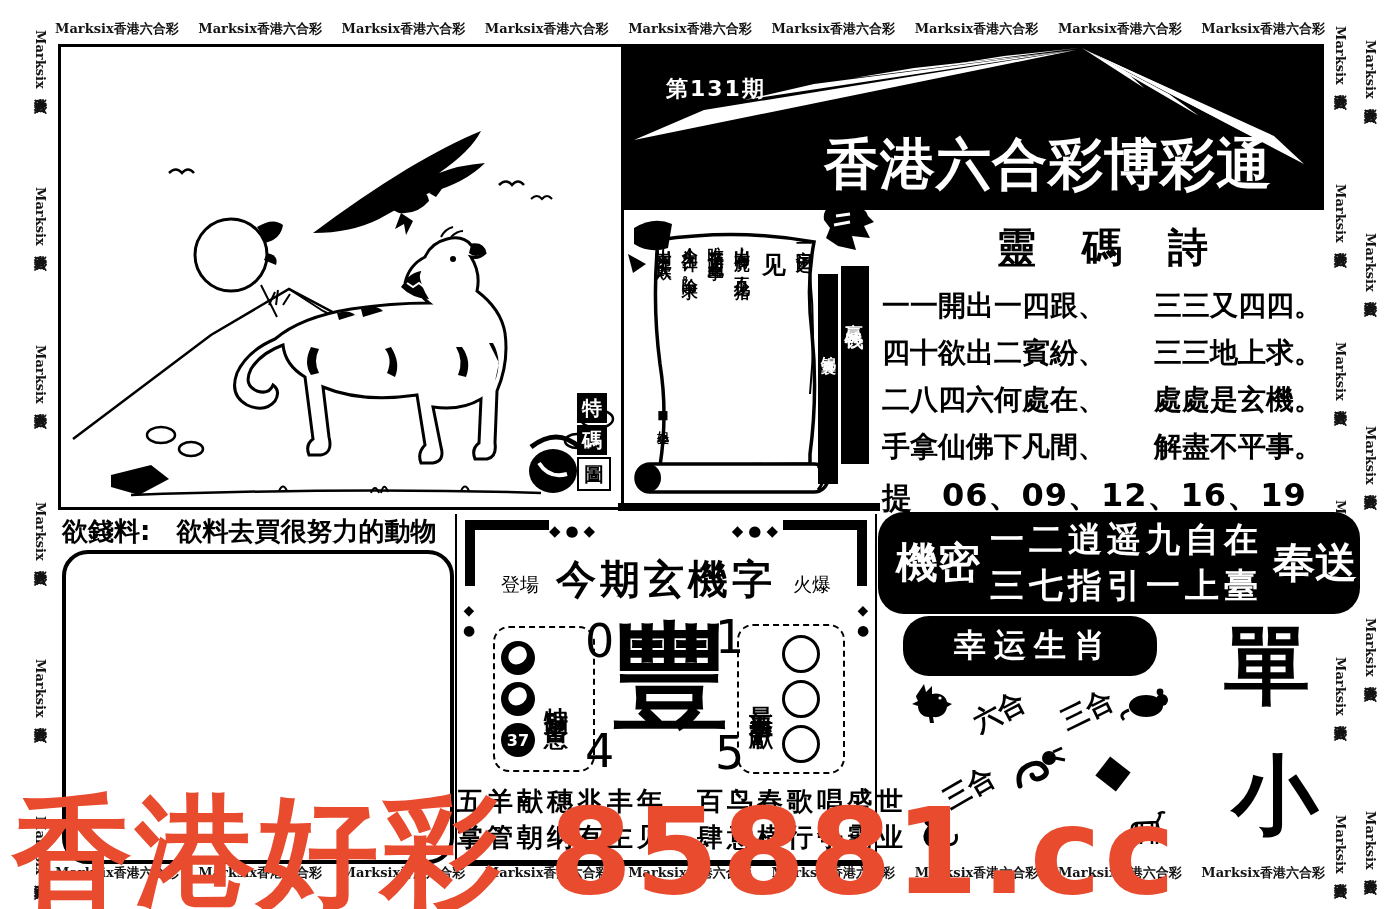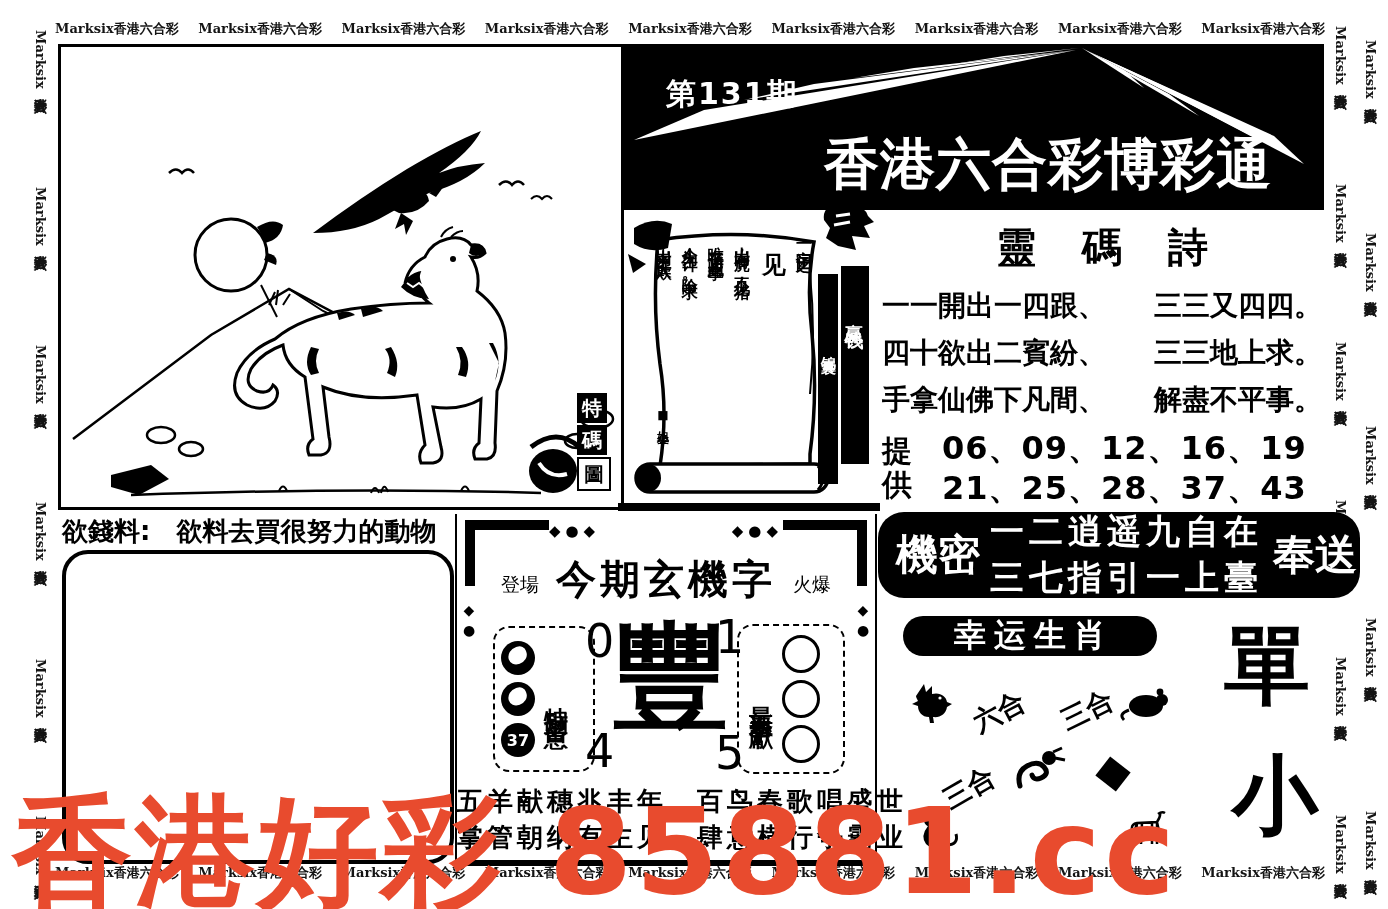--- a/index.html
+++ b/index.html
@@ -13,41 +13,41 @@
   .vstrip span{writing-mode:vertical-rl;}
   
   .tigerbox{border:3px solid #000;background:#fff;}
   .sclabel{display:flex;flex-direction:column;gap:2px;}
   .sclabel span{width:30px;height:30px;display:flex;align-items:center;justify-content:center;
     font-family:"DejaVu Serif",serif;font-size:20px;font-weight:bold;}
   .sc-dark{background:#000;color:#fff;}
   .sc-light{background:#fff;color:#000;border:2px solid #000;}
   
   .header{background:#000;}
-  .issue{color:#fff;font-size:30px;font-weight:bold;letter-spacing:2px;}
+  .issue{color:#fff;font-size:22px;font-weight:bold;letter-spacing:2px;}
   .masthead{color:#fff;font-size:55px;font-weight:bold;letter-spacing:1px;white-space:nowrap;
     font-family:"DejaVu Sans",sans-serif;z-index:2;}
   
   .scrolltext{writing-mode:vertical-rl;font-family:"DejaVu Serif",serif;font-weight:bold;
     font-size:16px;letter-spacing:3px;line-height:1.2;}
   .scrolltext span{display:block;margin-left:7px;}
   .scrolltext .bigchar{font-size:24px;letter-spacing:0;display:inline;}
   .signature{writing-mode:vertical-rl;font-size:12px;font-weight:bold;font-family:"DejaVu Serif",serif;}
   .inkstrip{background:#000;display:flex;justify-content:center;}
   .inkstrip span{writing-mode:vertical-rl;color:#fff;font-weight:bold;font-family:"DejaVu Serif",serif;}
   
   .poemtitle{font-family:"DejaVu Serif",serif;font-size:40px;font-weight:bold;text-align:center;
     letter-spacing:46px;padding-left:46px;white-space:nowrap;}
   .poemline{display:flex;justify-content:space-between;font-family:Liberation Sans, sans-serif;
     font-size:28px;font-weight:bold;margin-bottom:9px;white-space:nowrap;}
   .provide{display:flex;gap:30px;align-items:center;margin-top:4px;}
   .provchars{font-family:"DejaVu Serif",serif;font-size:30px;font-weight:bold;line-height:1.15;}
   .numrow{font-size:32px;font-weight:bold;letter-spacing:1px;line-height:1.25;white-space:nowrap;}
   
-  .secret{background:#000;border-radius:26px;display:flex;align-items:center;padding:0 18px;gap:10px;}
+  .secret{background:#000;border-radius:26px;display:flex;align-items:center;padding:8px 18px;gap:10px;}
   .secret .bigw{color:#fff;font-size:42px;font-weight:bold;font-family:"DejaVu Serif",serif;white-space:nowrap;}
   .secret .mid{flex:1;text-align:center;color:#fff;font-family:"DejaVu Serif",serif;
     font-size:34px;font-weight:bold;letter-spacing:5px;line-height:1.35;white-space:nowrap;}
   
   .badge{background:#000;border-radius:26px;display:flex;align-items:center;justify-content:center;}
   .badge span{color:#fff;font-size:32px;font-weight:bold;font-family:"DejaVu Serif",serif;letter-spacing:8px;padding-left:8px;white-space:nowrap;}
   .zlabel{font-family:"DejaVu Serif",serif;font-size:27px;font-weight:bold;white-space:nowrap;}
   .seal{background:#000;}
   .bigchar-col{font-family:"DejaVu Sans",sans-serif;font-weight:900;font-size:86px;line-height:1;}
   
@@ -245,20 +245,24 @@
     <div style="margin-top:12px;">
       <div class="poemline">
         <span>一一開出一四跟、</span>
           <span>三三又四四。</span>
       </div>
       <div class="poemline">
         <span>四十欲出二賓紛、</span>
           <span>三三地上求。</span>
       </div>
       <div class="poemline">
+        <span>二八四六何處在、</span>
+          <span>處處是玄機。</span>
+      </div>
+      <div class="poemline">
         <span>手拿仙佛下凡間、</span>
           <span>解盡不平事。</span>
       </div>
     </div>
     <div class="provide">
       <div class="provchars">
         <div>提</div>
         <div>供</div>
       </div>
       <div>
@@ -272,21 +276,21 @@
 
   <div class="abs secret" style="left:878px;top:512px;width:446px;height:86px;">
     <span class="bigw">機密</span>
     <div class="mid">
       <div>一二逍遥九自在</div>
       <div>三七指引一上臺</div>
     </div>
     <span class="bigw">奉送</span>
   </div>
 
-  <div class="abs badge" style="left:903px;top:616px;width:254px;height:40px;">
+  <div class="abs badge" style="left:903px;top:616px;width:254px;height:60px;">
     <span>幸运生肖</span>
   </div>
 
   <svg class="abs" style="left:910px;top:682px;" width="44" height="42" viewBox="0 0 44 42">
     <path fill="#000" d="M6 14 L14 2 L16 10 L22 4 L22 12 C30 10 36 14 37 20 L42 22 L37 25 C36 32 30 36 23 35 L24 41 H20 L19 35 C12 35 8 30 8 24 L2 22 L8 19 C7 17 6 15 6 14 Z"></path>
     <circle cx="30" cy="16" r="1.6" fill="#fff"></circle>
   </svg>
   <div class="abs zlabel" style="left:972px;top:694px;transform:rotate(-28deg);">六合</div>
   <div class="abs zlabel" style="left:1060px;top:692px;transform:rotate(-26deg);">三合</div>
   <svg class="abs" style="left:1120px;top:684px;" width="50" height="38" viewBox="0 0 50 38">

